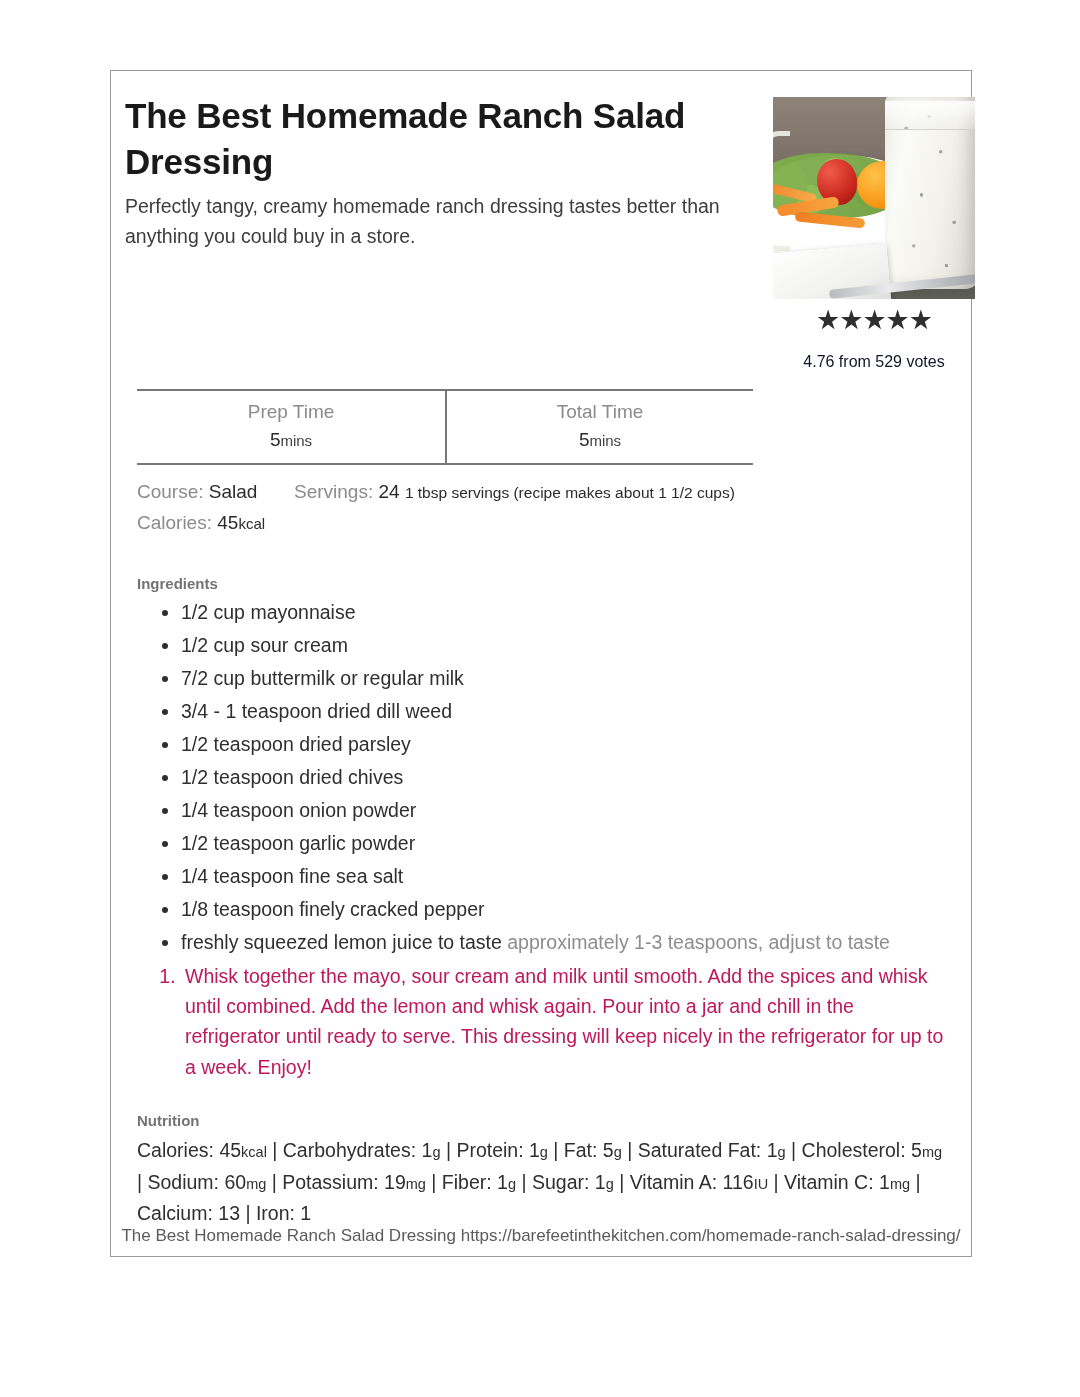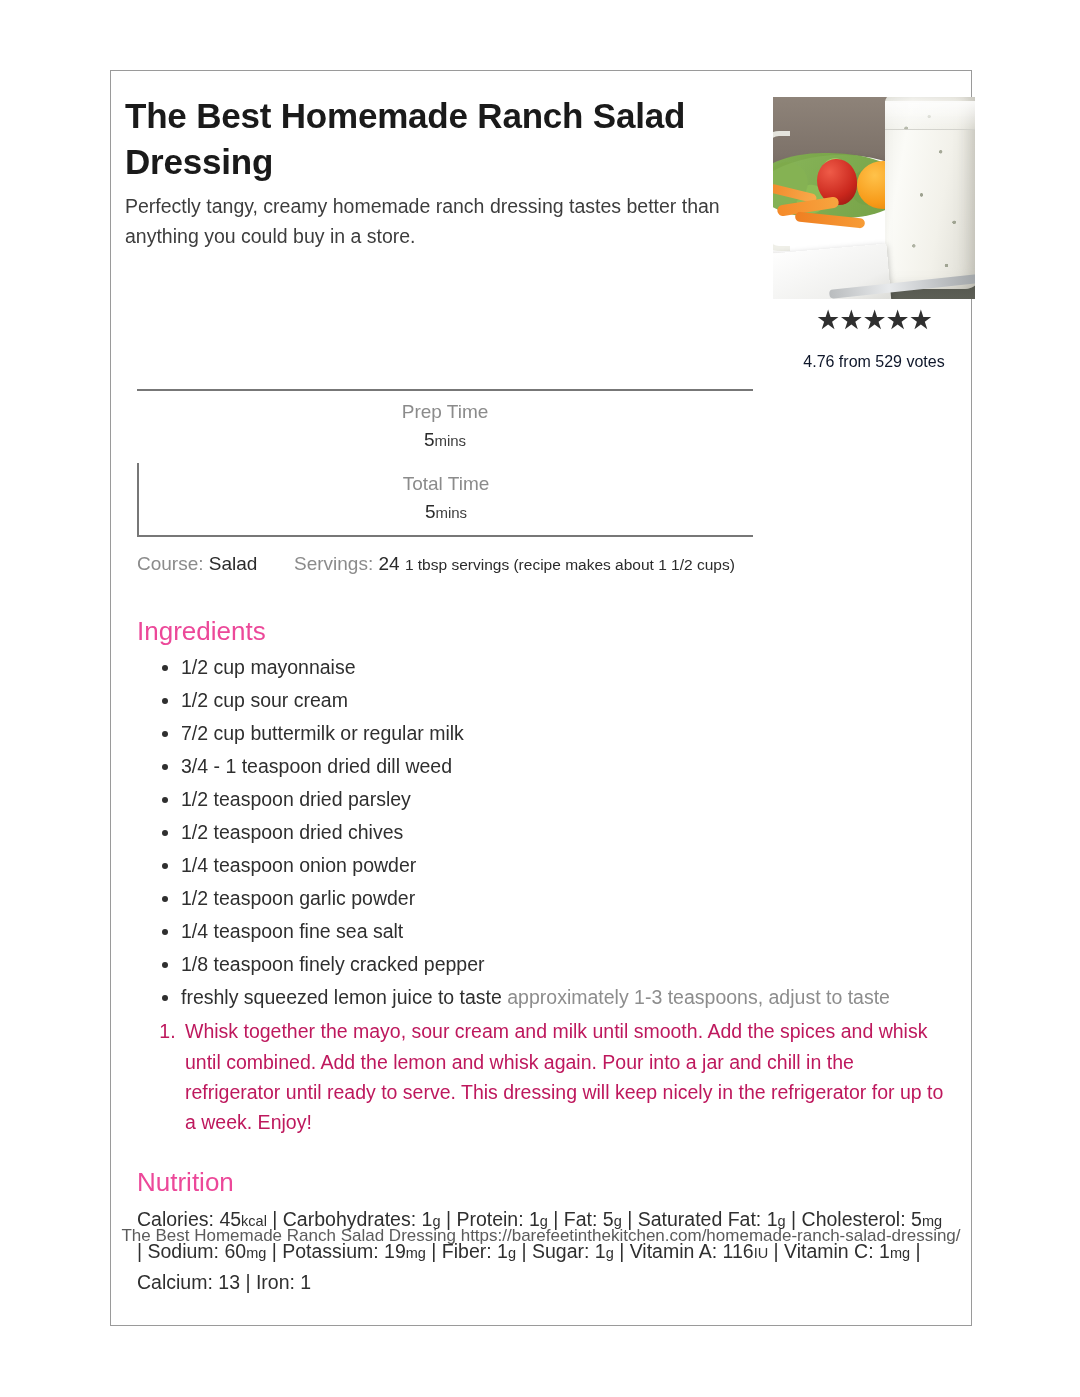--- a/index.html
+++ b/index.html
@@ -203,21 +203,20 @@
     color: #0f172a;
   }
 
   
   .times-wrap {
     margin: 18px 0 0 12px;
     width: 616px;
     border-top: 2px solid #777;
     border-bottom: 2px solid #777;
     display: flex;
-    flex-direction: column;
   }
   .time-cell {
     flex: 1 1 50%;
     text-align: center;
     padding: 10px 0 12px 0;
     box-sizing: border-box;
   }
   .time-cell + .time-cell {
     border-left: 2px solid #777;
   }
@@ -245,23 +244,23 @@
   }
   .meta-label { color: #8b8b8b; }
   .meta-value { color: #2b2b2b; }
   .meta-unit { font-size: 15px; color: #2b2b2b; }
   .meta-note { font-size: 15.5px; color: #2b2b2b; }
   .meta-gap { display: inline-block; width: 26px; }
 
   
   .section { margin-left: 12px; }
   .section-heading {
-    font-size: 26px;
-    font-weight: normal;
-    color: #ec4899;
+    font-size: 15px;
+    font-weight: bold;
+    color: #737373;
     margin: 30px 0 6px 0;
   }
   .section-heading.first { margin-top: 36px; }
 
   ul.ingredients {
     margin: 0;
     padding-left: 44px;
     list-style: disc;
   }
   ul.ingredients li {
@@ -367,20 +366,24 @@
 
       <div class="meta-wrap">
         <div>
           <span class="meta-label">Course:</span>
           <span class="meta-value">Salad</span>
           <span class="meta-gap"></span>
           <span class="meta-label">Servings:</span>
           <span class="meta-value">24</span>
           <span class="meta-note">1 tbsp servings (recipe makes about 1 1/2 cups)</span>
         </div>
+        <div>
+          <span class="meta-label">Calories:</span>
+          <span class="meta-value">45</span><span class="meta-unit">kcal</span>
+        </div>
       </div>
 
       <div class="section">
         <h2 class="section-heading first">Ingredients</h2>
         <ul class="ingredients" id="ingredients-list">
             <li><span>1/2 cup mayonnaise</span></li>
             <li><span>1/2 cup sour cream</span></li>
             <li><span>7/2 cup buttermilk or regular milk</span></li>
             <li><span>3/4 - 1 teaspoon dried dill weed</span></li>
             <li><span>1/2 teaspoon dried parsley</span></li>

